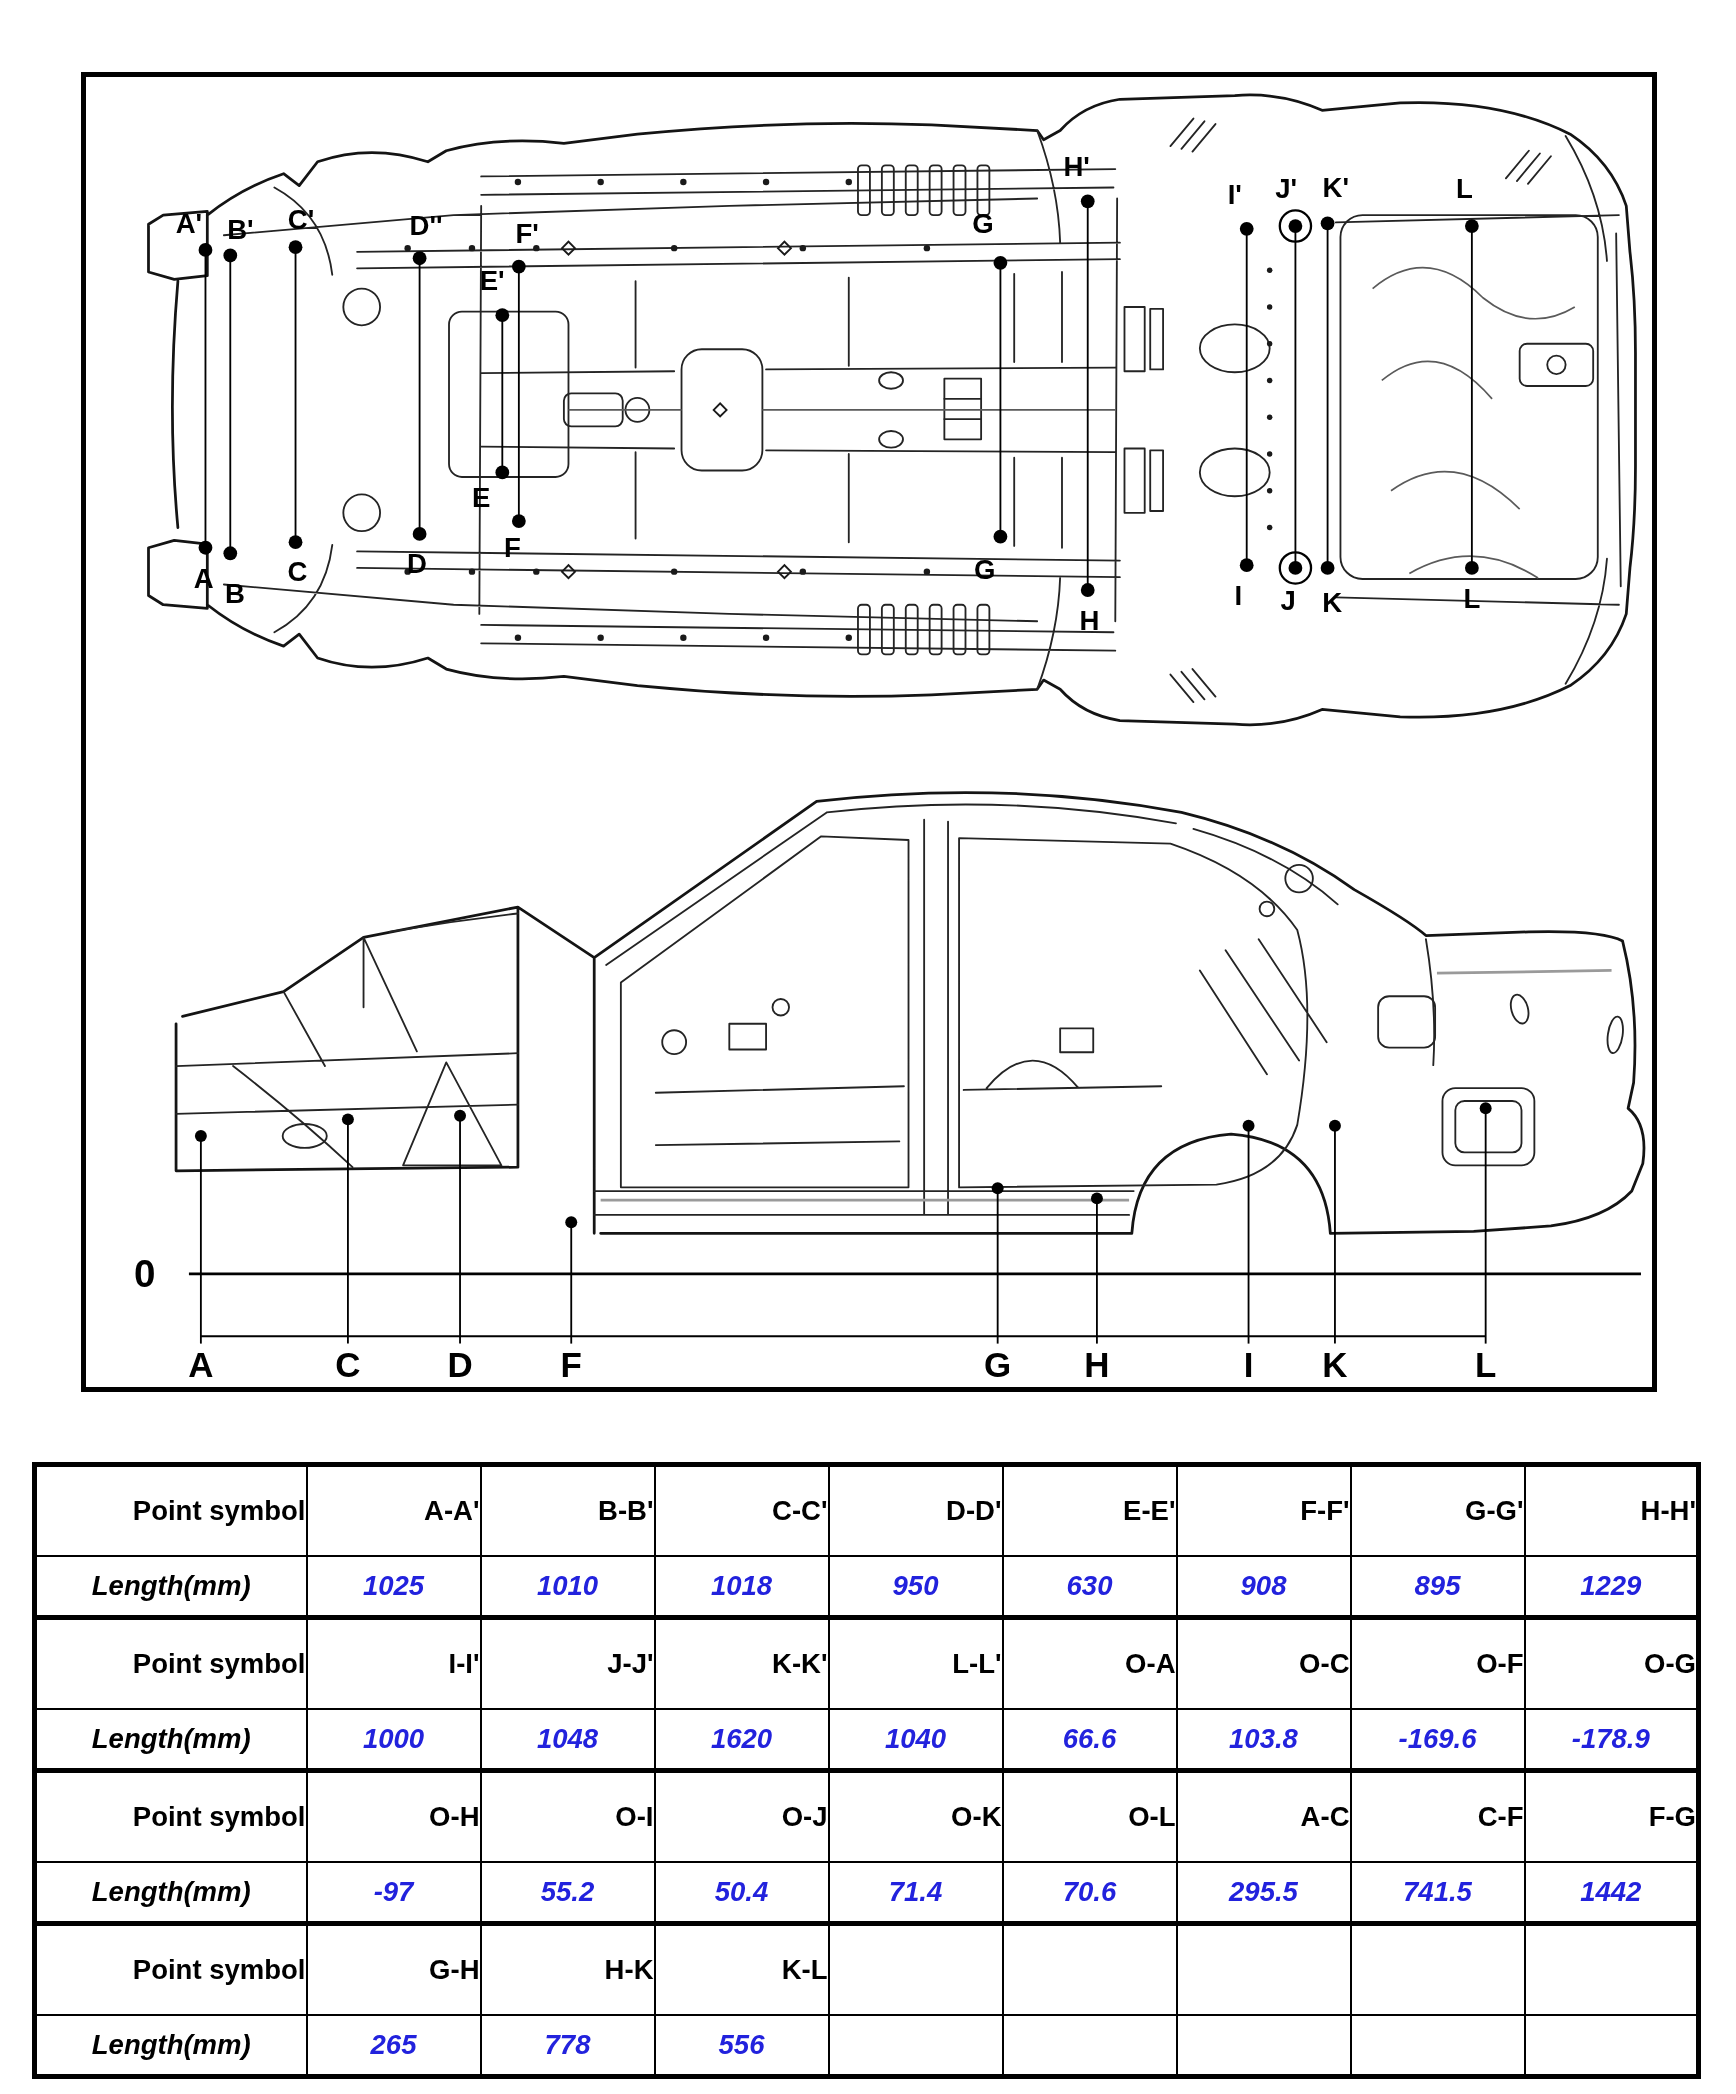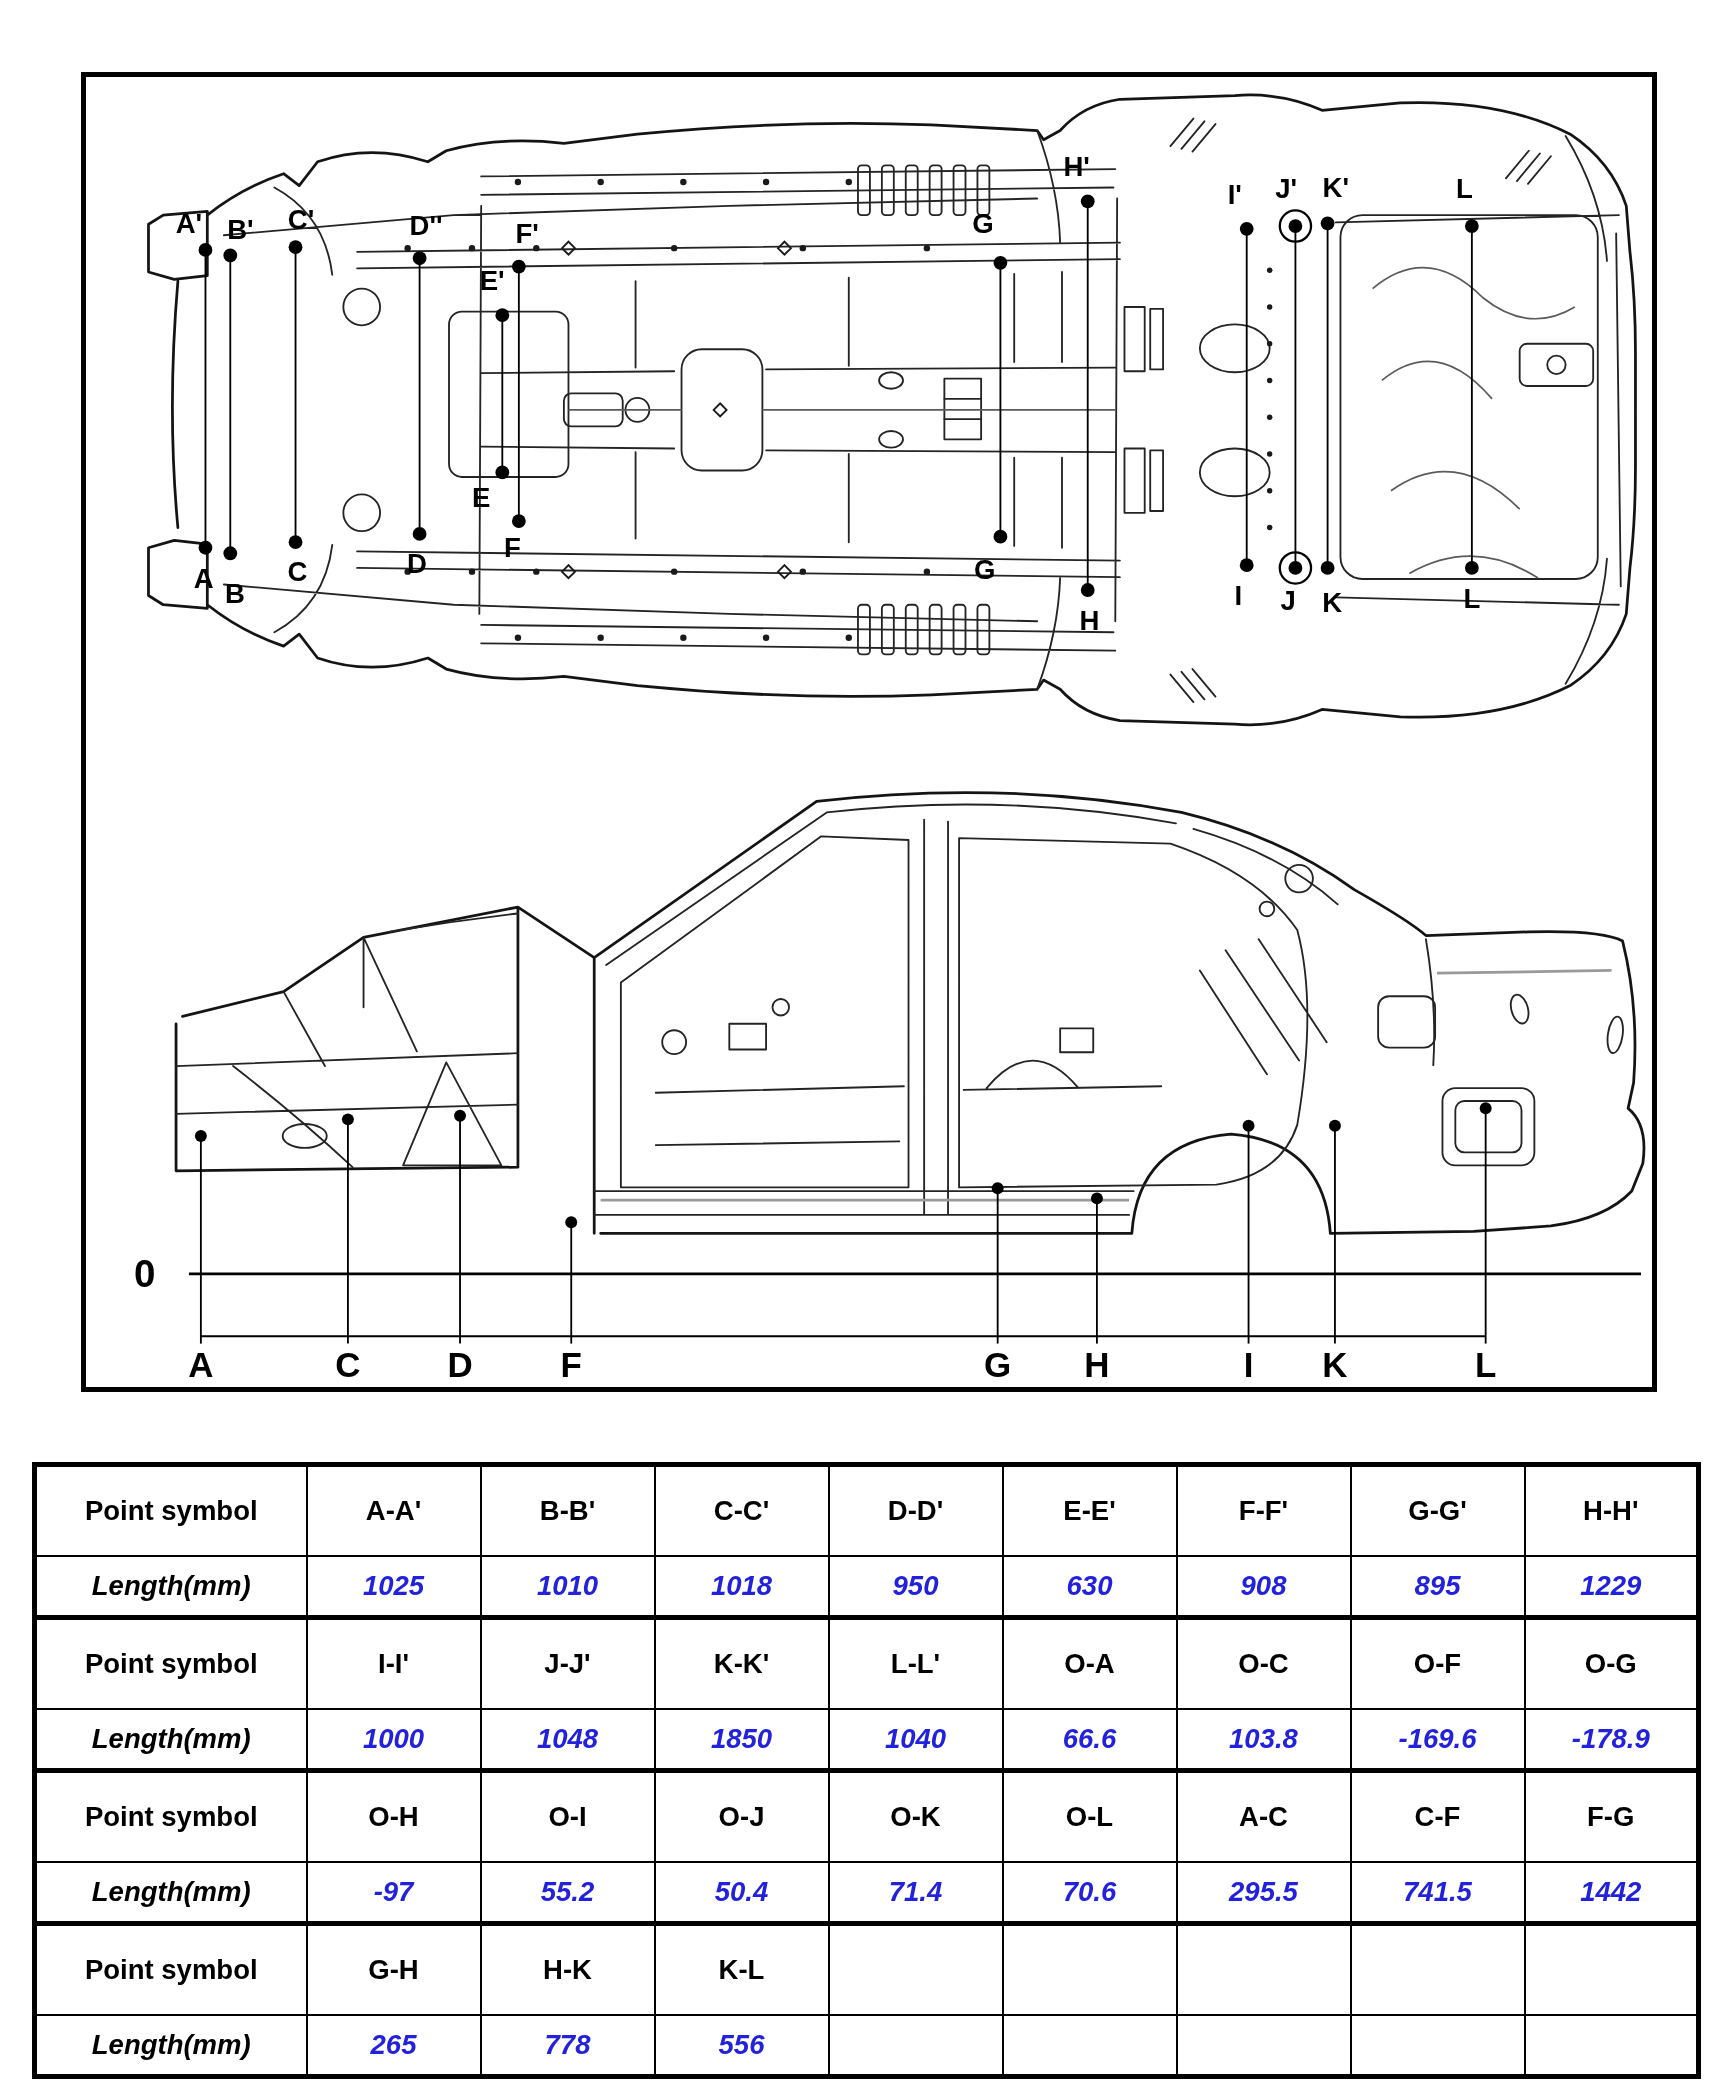--- a/index.html
+++ b/index.html
@@ -32,21 +32,21 @@
     position:absolute;left:32px;top:1462px;width:1669px;
     border-collapse:collapse;table-layout:fixed;border:5.5px solid #000;
     background:#fff;
   }
   .dim-table td{
     border:2.8px solid #000;text-align:center;vertical-align:middle;
     font-size:27.5px;font-weight:bold;color:#000;padding:0;overflow:hidden;
   }
   .dim-table col.c-head{width:272px;}
   .dim-table col.c-data{width:174px;}
-  .dim-table tr.sym td{height:88px;border-top:5.5px solid #000;}
+  .dim-table tr.sym td{height:88px;border-top:5.5px solid #000;text-align:right;}
   .dim-table tr.len td{height:58px;border-bottom:5.5px solid #000;font-style:italic;}
   .dim-table td.val{color:var(--val-color,#2222dd);}
 </style>
 </head>
 <body>
 
 <div class="diagram-box">
 <svg viewBox="0 0 1704 1425" xmlns="http://www.w3.org/2000/svg">
 
   <g>
@@ -407,21 +407,21 @@
       <td>L-L'</td>
       <td>O-A</td>
       <td>O-C</td>
       <td>O-F</td>
       <td>O-G</td>
     </tr>
     <tr class="len">
       <td class="rowhead">Length(mm)</td>
       <td class="val">1000</td>
       <td class="val">1048</td>
-      <td class="val">1850</td>
+      <td class="val">1620</td>
       <td class="val">1040</td>
       <td class="val">66.6</td>
       <td class="val">103.8</td>
       <td class="val">-169.6</td>
       <td class="val">-178.9</td>
     </tr>
     <tr class="sym">
       <td class="rowhead">Point symbol</td>
       <td>O-H</td>
       <td>O-I</td>

